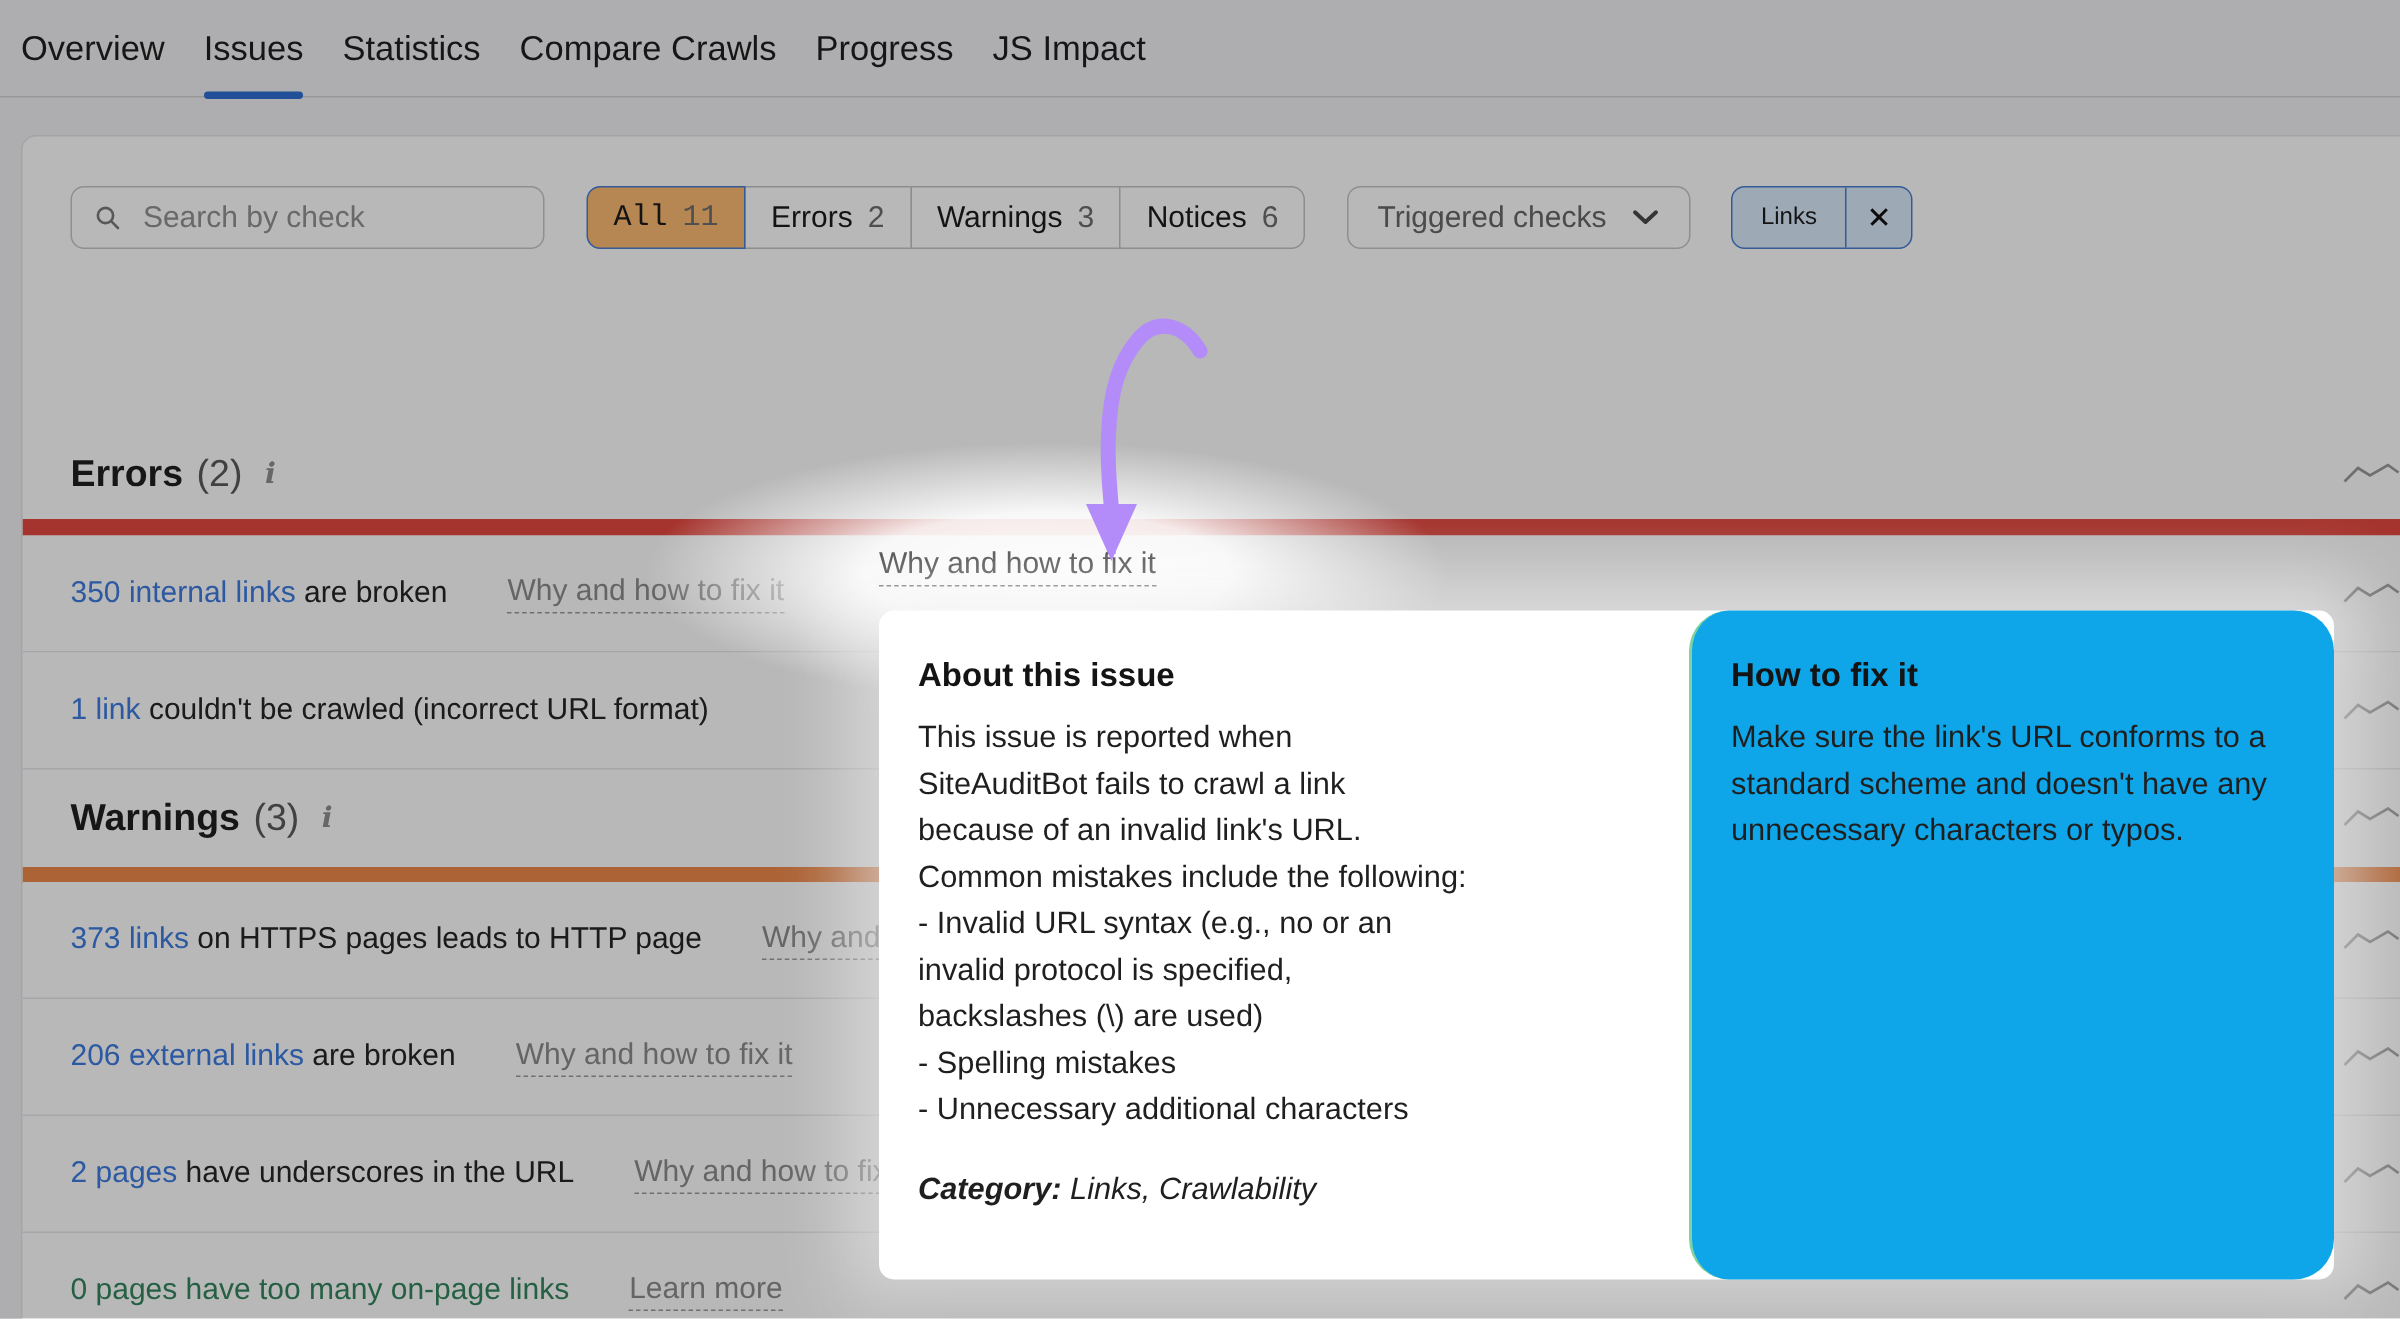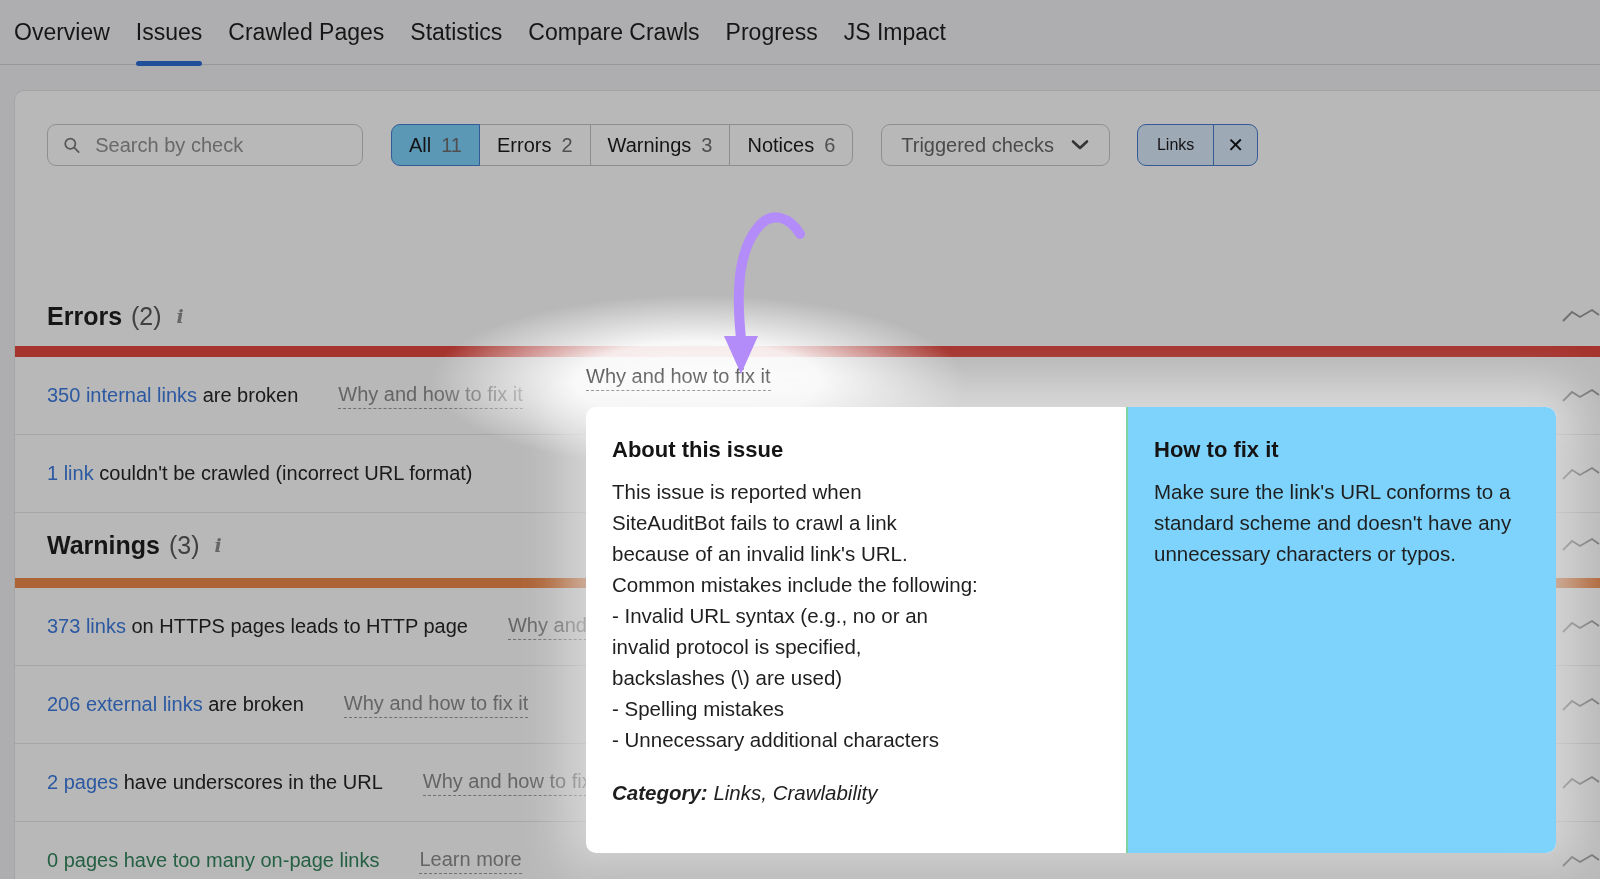--- a/index.html
+++ b/index.html
@@ -30,21 +30,21 @@
   .search input{border:none;outline:none;background:transparent;font-size:20px;color:#333;width:100%;
     font-family:"Liberation Sans","DejaVu Sans",sans-serif;}
   .search input::placeholder{color:#929294;}
   .segments{display:flex;margin-left:28px;height:42px;}
   .seg{position:relative;display:flex;align-items:center;gap:10px;padding:0 17px;height:42px;
     box-sizing:border-box;border:1px solid #c4c4c6;background:#fff;margin-left:-1px;
     font-size:20px;color:#1d1d1d;cursor:pointer;white-space:nowrap;}
   .seg:first-child{border-radius:9px 0 0 9px;margin-left:0;}
   .seg:last-child{border-radius:0 9px 9px 0;}
   .seg .seg-count{color:#6e6e70;}
-  .seg.selected{background:#7dd3fc;border:1.5px solid #477ed2;z-index:1;border-radius:9px 0 0 9px;}
+  .seg.selected{background:#fdba74;border:1.5px solid #477ed2;z-index:1;border-radius:9px 0 0 9px;font-family:Liberation Mono, monospace;}
   .dropdown{display:flex;align-items:center;gap:16px;margin-left:28px;height:42px;box-sizing:border-box;
     border:1.5px solid #c7c7c9;border-radius:9px;padding:0 19px;font-size:20px;color:#68686a;cursor:pointer;white-space:nowrap;}
   .chip{display:flex;align-items:center;margin-left:27px;height:42px;box-sizing:border-box;
     border:1.5px solid #4a7fd0;background:#dceafc;border-radius:9px;cursor:pointer;}
   .chip-label{padding:0 19px;font-size:16px;color:#1c1c1e;height:100%;display:flex;align-items:center;
     border-right:1.5px solid #4a7fd0;}
   .chip-x{padding:0 13px;font-size:20px;font-weight:700;color:#111;cursor:pointer;}
 
   
   .sec-header{position:absolute;left:0;right:0;height:60px;display:flex;align-items:center;padding-left:32px;box-sizing:border-box;}
@@ -89,23 +89,20 @@
 
 <div class="app">
   <div class="tabbar" id="tabbar">
       <div class="tab">
         <span>Overview</span>
       </div>
       <div class="tab active">
         <span>Issues</span>
       </div>
       <div class="tab">
-        <span>Crawled Pages</span>
-      </div>
-      <div class="tab">
         <span>Statistics</span>
       </div>
       <div class="tab">
         <span>Compare Crawls</span>
       </div>
       <div class="tab">
         <span>Progress</span>
       </div>
       <div class="tab">
         <span>JS Impact</span>
@@ -226,21 +223,21 @@
 SiteAuditBot fails to crawl a link
 because of an invalid link's URL.
 Common mistakes include the following:
 - Invalid URL syntax (e.g., no or an
 invalid protocol is specified,
 backslashes (\) are used)
 - Spelling mistakes
 - Unnecessary additional characters</p>
     <p class="pcat"><b>Category:</b> <span>Links, Crawlability</span></p>
   </div>
-  <div class="popup-right" id="fix-panel" style="background: #7dd3fc; border-left-color: rgb(127, 211, 161);">
+  <div class="popup-right" id="fix-panel" style="background: #0ea5e9; border-left-color: rgb(127, 211, 161); border-radius: 27px;">
     <h3>How to fix it</h3>
     <p class="pbody">Make sure the link's URL conforms to a
 standard scheme and doesn't have any
 unnecessary characters or typos.</p>
   </div>
 </div>
 
 <svg class="arrow" width="160" height="200" viewBox="0 0 160 200">
   <path id="arrow-stroke" d="M118 39 C108 22 90 16 77 31 C64 46 58 66 57 95 C56 116 58 130 59 145" stroke="#b48cfa" stroke-width="10" fill="none" stroke-linecap="round"></path>
   <path id="arrow-head" d="M42 141 L76 141 L59 179 Z" fill="#b48cfa"></path>

